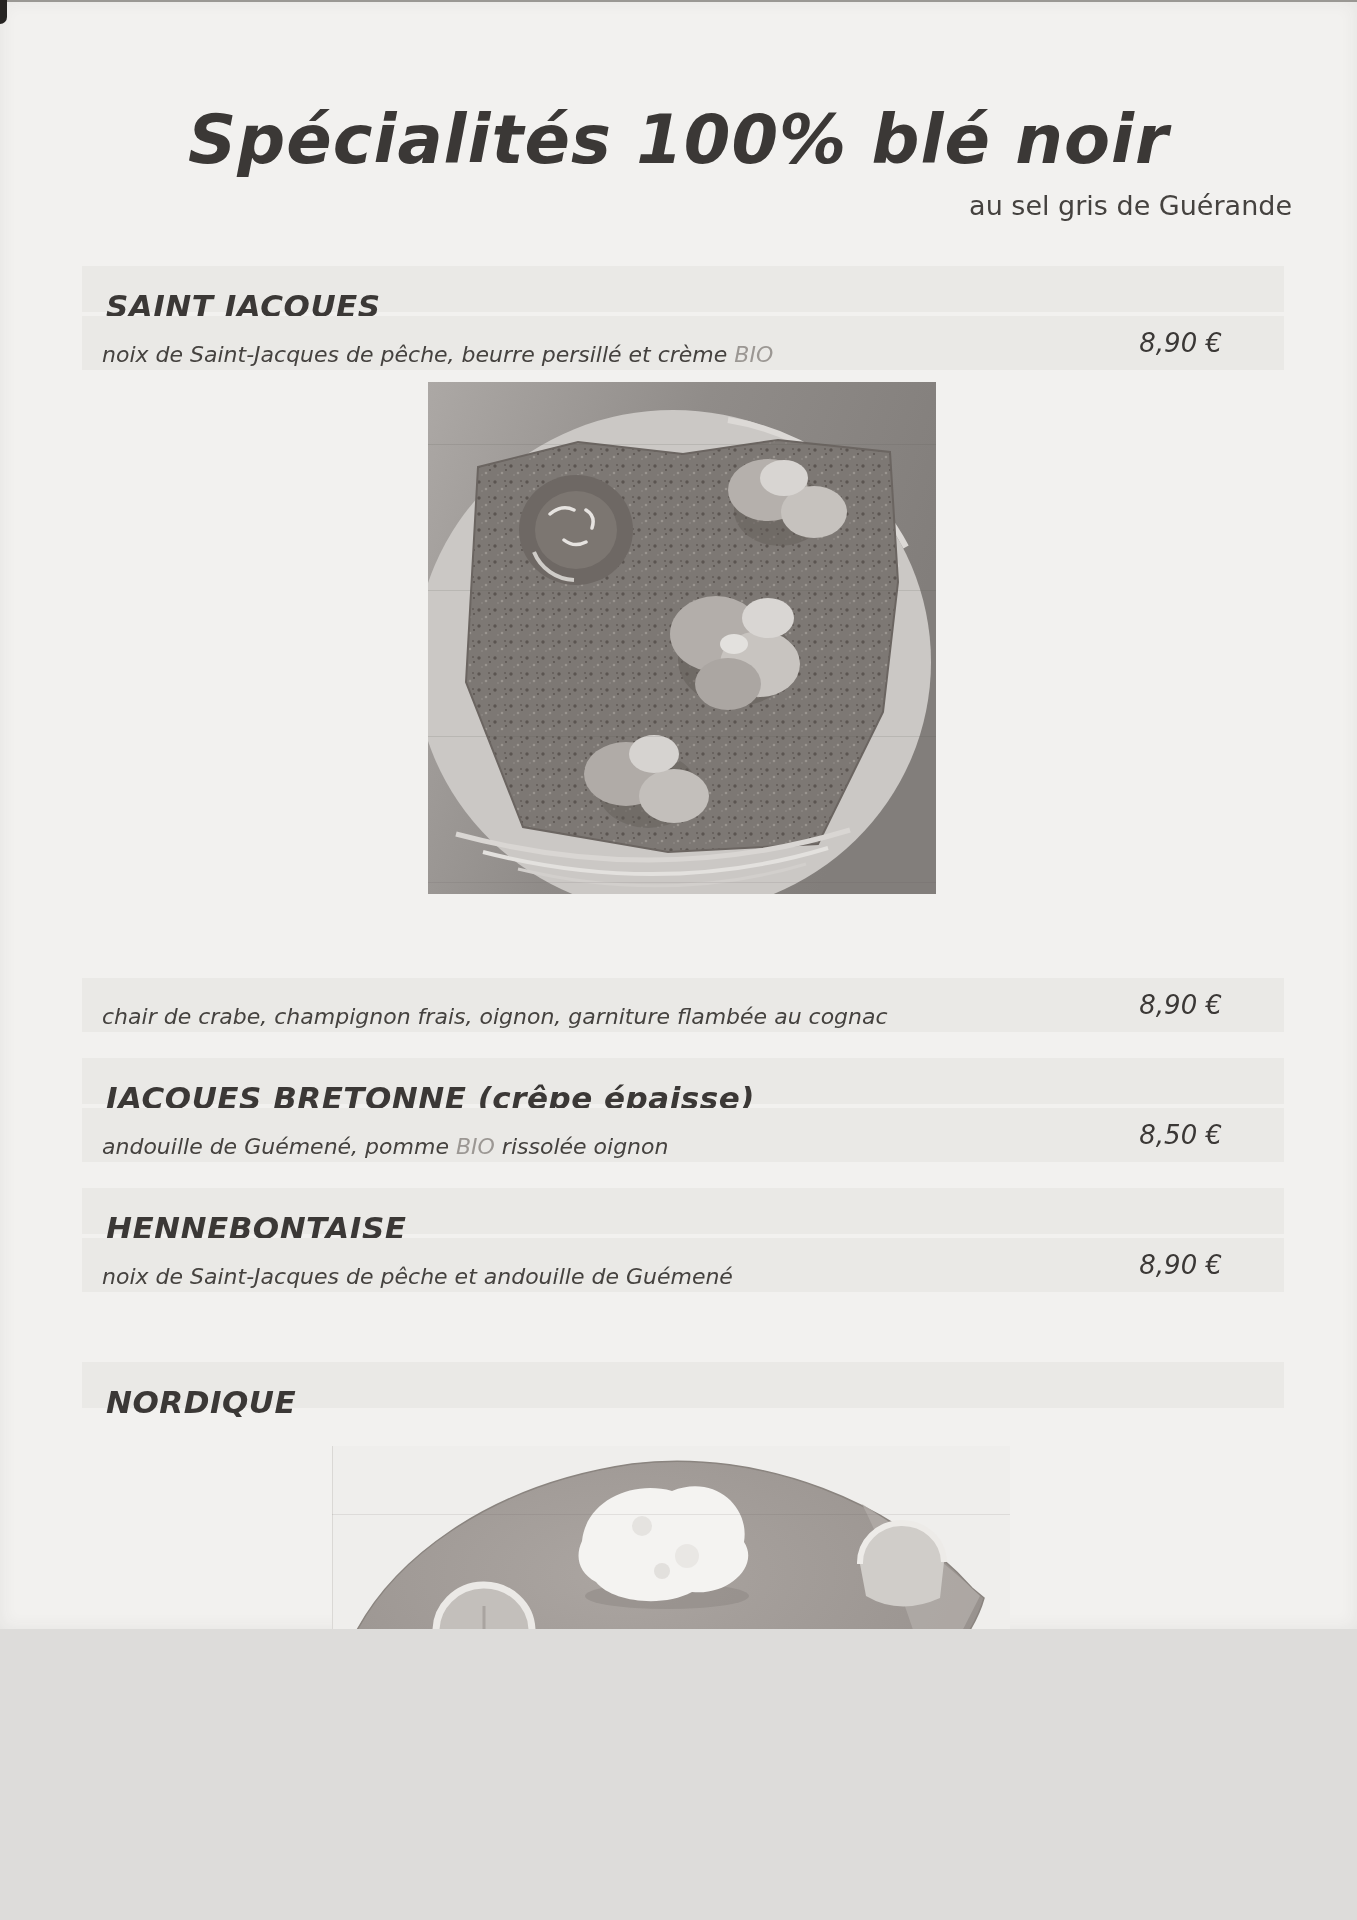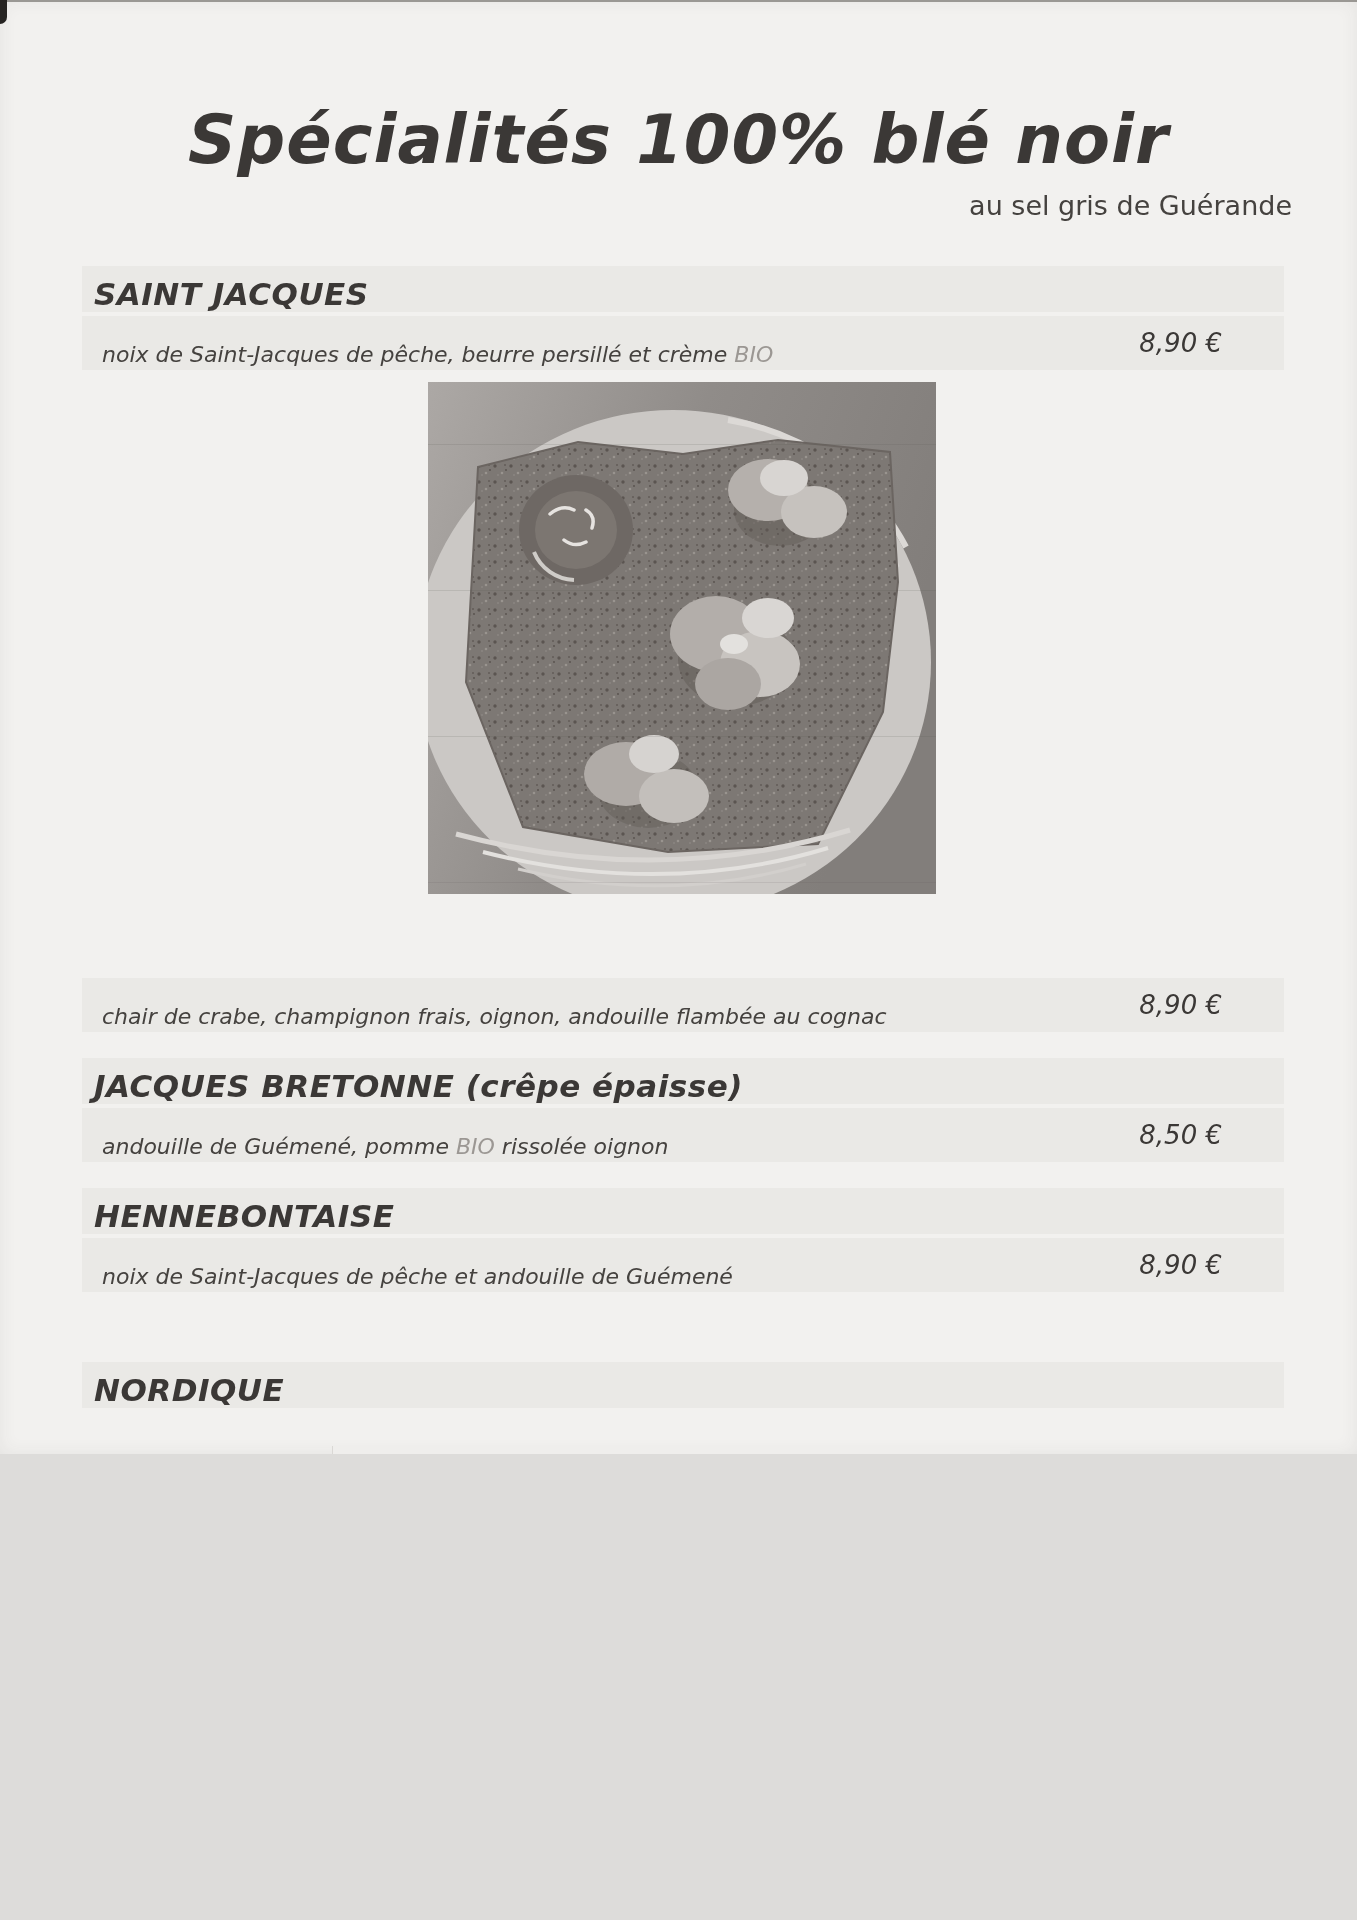--- a/index.html
+++ b/index.html
@@ -1,18 +1,18 @@
 <!DOCTYPE html>
 <html style="--paper: #f2f1ef; --band: #eae9e6; --heading-text: #3b3836; --body-text: #45423f; --bio-text: #9b9793; --price-text: #3b3836;"><head>
 <meta charset="utf-8">
 <style>
   html,body{margin:0;padding:0;background:#dddcda;}
   .page{
     position:relative;
-    width:1357px;height:1454px;
+    width:1357px;height:1629px;
     margin:0 auto;
     background:var(--paper,#f2f1ef);
     font-family:"DejaVu Sans",sans-serif;
     overflow:hidden;
     box-shadow:inset 0 0 18px rgba(60,55,50,0.07);
   }
   
   .scan-top-edge{position:absolute;top:0;left:0;width:100%;height:2px;background:#57544f;opacity:.55;}
   .scan-corner{position:absolute;top:0;left:0;width:7px;height:24px;background:#262422;border-bottom-right-radius:7px;}
   .scan-bottom-strip{position:absolute;top:1915px;left:22px;width:146px;height:5px;background:#3c3a38;opacity:.85;}
@@ -33,21 +33,21 @@
   .item{position:absolute;left:82px;width:1202px;height:104px;}
   .item.s1{top:266px;}
   .item.s2{top:928px;}
   .item.s3{top:1058px;}
   .item.s4{top:1188px;}
   .item.s5{top:1362px;}
   .band{position:absolute;left:0;width:100%;background:var(--band,#eae9e6);}
   .head-band{top:0;height:46px;}
   .desc-band{top:50px;height:54px;}
   .item h2{
-    margin:4px;padding:0 0 0 8px;
+    margin:16px;padding:0 0 0 8px;
     font-size:31px;line-height:48px;
     font-style:italic;font-weight:600;
     letter-spacing:.5px;
     color:var(--heading-text,#3b3836);
     white-space:nowrap;
   }
   .desc{
     margin:12px;padding:0 0 0 8px;
     font-size:22px;line-height:54px;
     font-style:italic;
@@ -147,21 +147,21 @@
         <rect y="62" width="508" height="1" fill="#5a554f" opacity="0.15"></rect>
         <rect y="208" width="508" height="1" fill="#5a554f" opacity="0.15"></rect>
         <rect y="354" width="508" height="1" fill="#5a554f" opacity="0.15"></rect>
         <rect y="500" width="508" height="1" fill="#5a554f" opacity="0.12"></rect>
       </g>
     </svg>
   </div>
 
   <section class="item s2">
     <div class="band desc-band">
-      <p class="desc"><span>chair de crabe, champignon frais, oignon, andouille flambée au cognac</span> <span class="bio"></span> <span></span></p>
+      <p class="desc"><span>chair de crabe, champignon frais, oignon, garniture flambée au cognac</span> <span class="bio"></span> <span></span></p>
       <div class="price">8,90 €</div>
     </div>
   </section>
 
   <section class="item s3">
     <div class="band head-band">
       <h2>JACQUES BRETONNE (crêpe épaisse)</h2>
     </div>
     <div class="band desc-band">
       <p class="desc"><span>andouille de Guémené, pomme</span> <span class="bio">BIO</span> <span>rissolée oignon</span></p>

